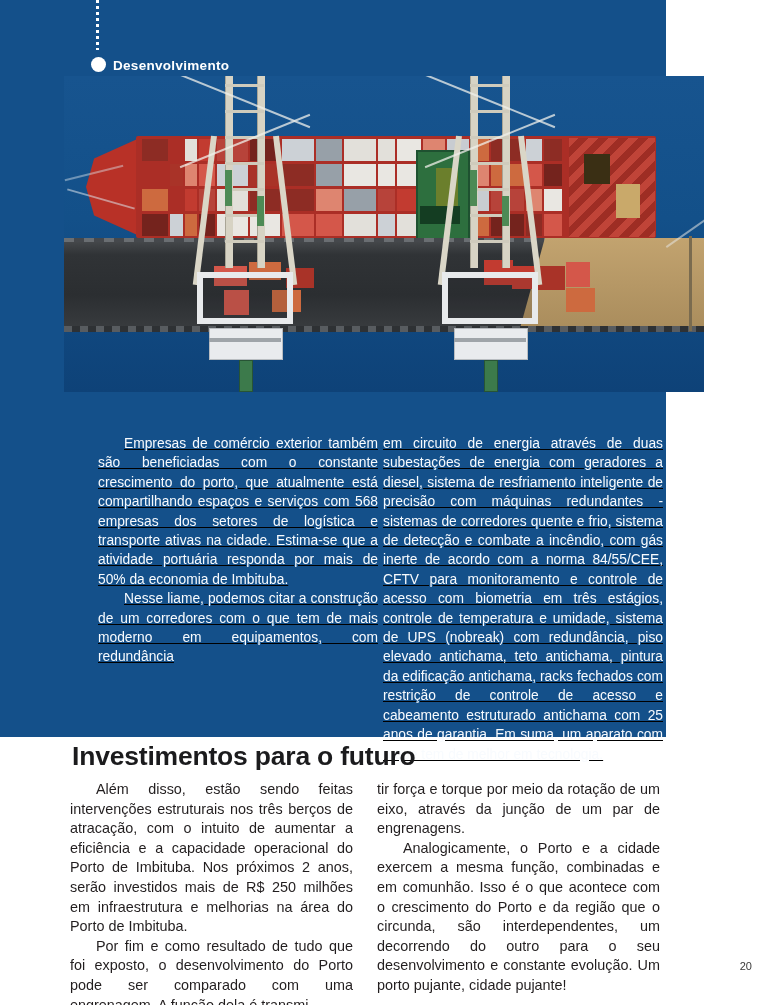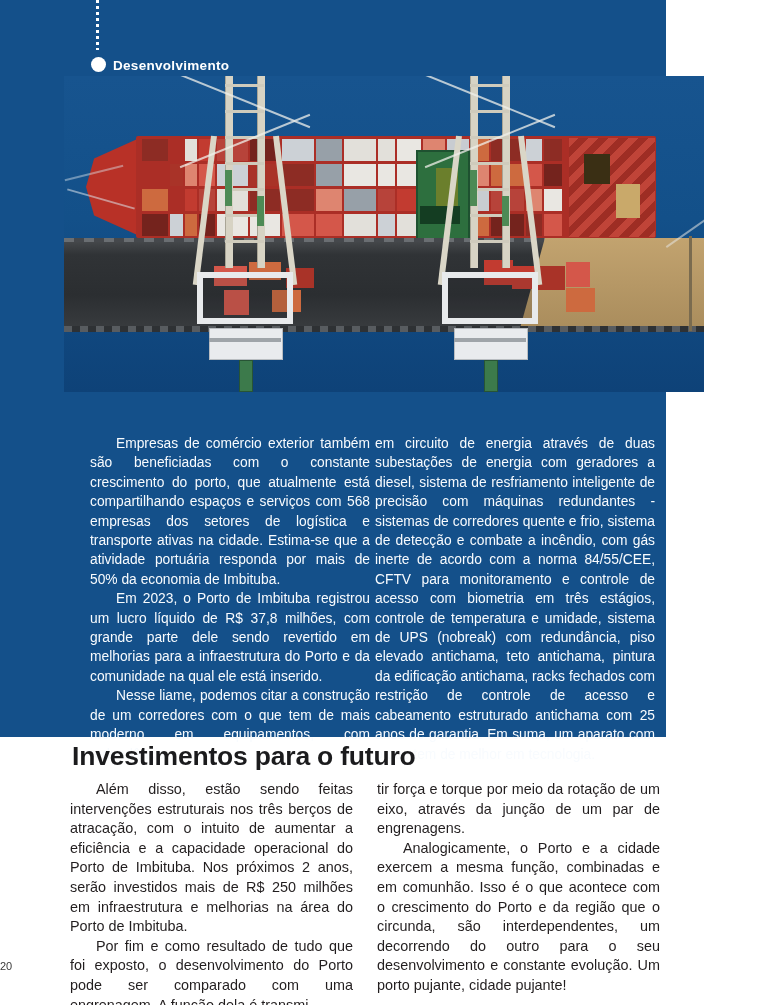--- a/index.html
+++ b/index.html
@@ -32,43 +32,43 @@
     background:linear-gradient(180deg,#17548f 0%,#135089 45%,#0e4278 100%);
     overflow:hidden;
   }
   .photo div{position:absolute;}
   
   .s1-title{
     position:absolute;left:95px;top:390px;margin:0;
     color:#cbe3f5;font-size:28.5px;font-weight:600;letter-spacing:-.2px;
   }
   .cols1{
-    position:absolute;left:90px;top:434px;width:572px;
-    display:flex;gap:5px;
+    position:absolute;left:98px;top:434px;width:572px;
+    display:flex;gap:5px;text-decoration:underline;
   }
   .cols1 .col{width:280px;}
   .cols1 p{
     margin:0;color:#f8fbfe;font-size:13.8px;line-height:19.4px;text-align:justify;
   }
   
   .s2-title{
     position:absolute;left:72px;top:741px;margin:0;
     color:#1b1b1d;font-size:26.5px;font-weight:700;letter-spacing:-.2px;text-align:right;
   }
   .cols2{
     position:absolute;left:70px;top:780px;width:590px;
     display:flex;gap:24px;
   }
   .cols2 .col{width:283px;}
   .cols2 p{
     margin:0;color:#221e1f;font-size:14.4px;line-height:19.6px;text-align:justify;
   }
   .ind{text-indent:26px;}
   .page-number{
-    position:absolute;left:0;top:960px;width:752px;text-align:left;
+    position:absolute;left:0;top:960px;width:752px;text-align:right;
     color:#3a3a3a;font-size:11px;
   }
 </style>
 </head>
 <body>
 
 <div>
 
   <div class="blue-panel">
 
@@ -205,21 +205,20 @@
         <div style="position: absolute; left: 378px; top: 196px; width: 84px; height: 40px; border: 6px solid rgb(232, 234, 236); background: rgba(40, 43, 46, 0.15);"></div>
         <div style="position: absolute; left: 390px; top: 252px; width: 72px; height: 30px; background: rgb(233, 235, 238); border: 1px solid rgb(185, 189, 193);"></div>
         <div style="position: absolute; left: 390px; top: 262px; width: 72px; height: 4px; background: rgb(159, 164, 169);"></div>
         <div style="position: absolute; left: 420px; top: 284px; width: 12px; height: 30px; background: rgb(60, 122, 75); border: 1px solid rgb(39, 84, 53);"></div>
       </div>
 
 
     <div class="cols1">
       <div class="col">
         <p class="ind">Empresas de comércio exterior também são beneficiadas com o constante crescimento do porto, que atualmente está compartilhando espaços e serviços com 568 empresas dos setores de logística e transporte ativas na cidade. Estima-se que a atividade portuária responda por mais de 50% da economia de Imbituba.</p>
-        <p class="ind">Em 2023, o Porto de Imbituba registrou um lucro líquido de R$ 37,8 milhões, com grande parte dele sendo revertido em melhorias para a infraestrutura do Porto e da comunidade na qual ele está inserido.</p>
         <p class="ind">Nesse liame, podemos citar a construção de um corredores com o que tem de mais moderno em equipamentos, com redundância</p>
       </div>
       <div class="col">
         <p>em circuito de energia através de duas subestações de energia com geradores a diesel, sistema de resfriamento inteligente de precisão com máquinas redundantes - sistemas de corredores quente e frio, sistema de detecção e combate a incêndio, com gás inerte de acordo com a norma 84/55/CEE, CFTV para monitoramento e controle de acesso com biometria em três estágios, controle de temperatura e umidade, sistema de UPS (nobreak) com redundância, piso elevado antichama, teto antichama, pintura da edificação antichama, racks fechados com restrição de controle de acesso e cabeamento estruturado antichama com 25 anos de garantia. Em suma, um aparato com o que tem de melhor em tecnologia.</p>
       </div>
     </div>
   </div>
 
   <h2 class="s2-title">Investimentos para o futuro</h2>
 

